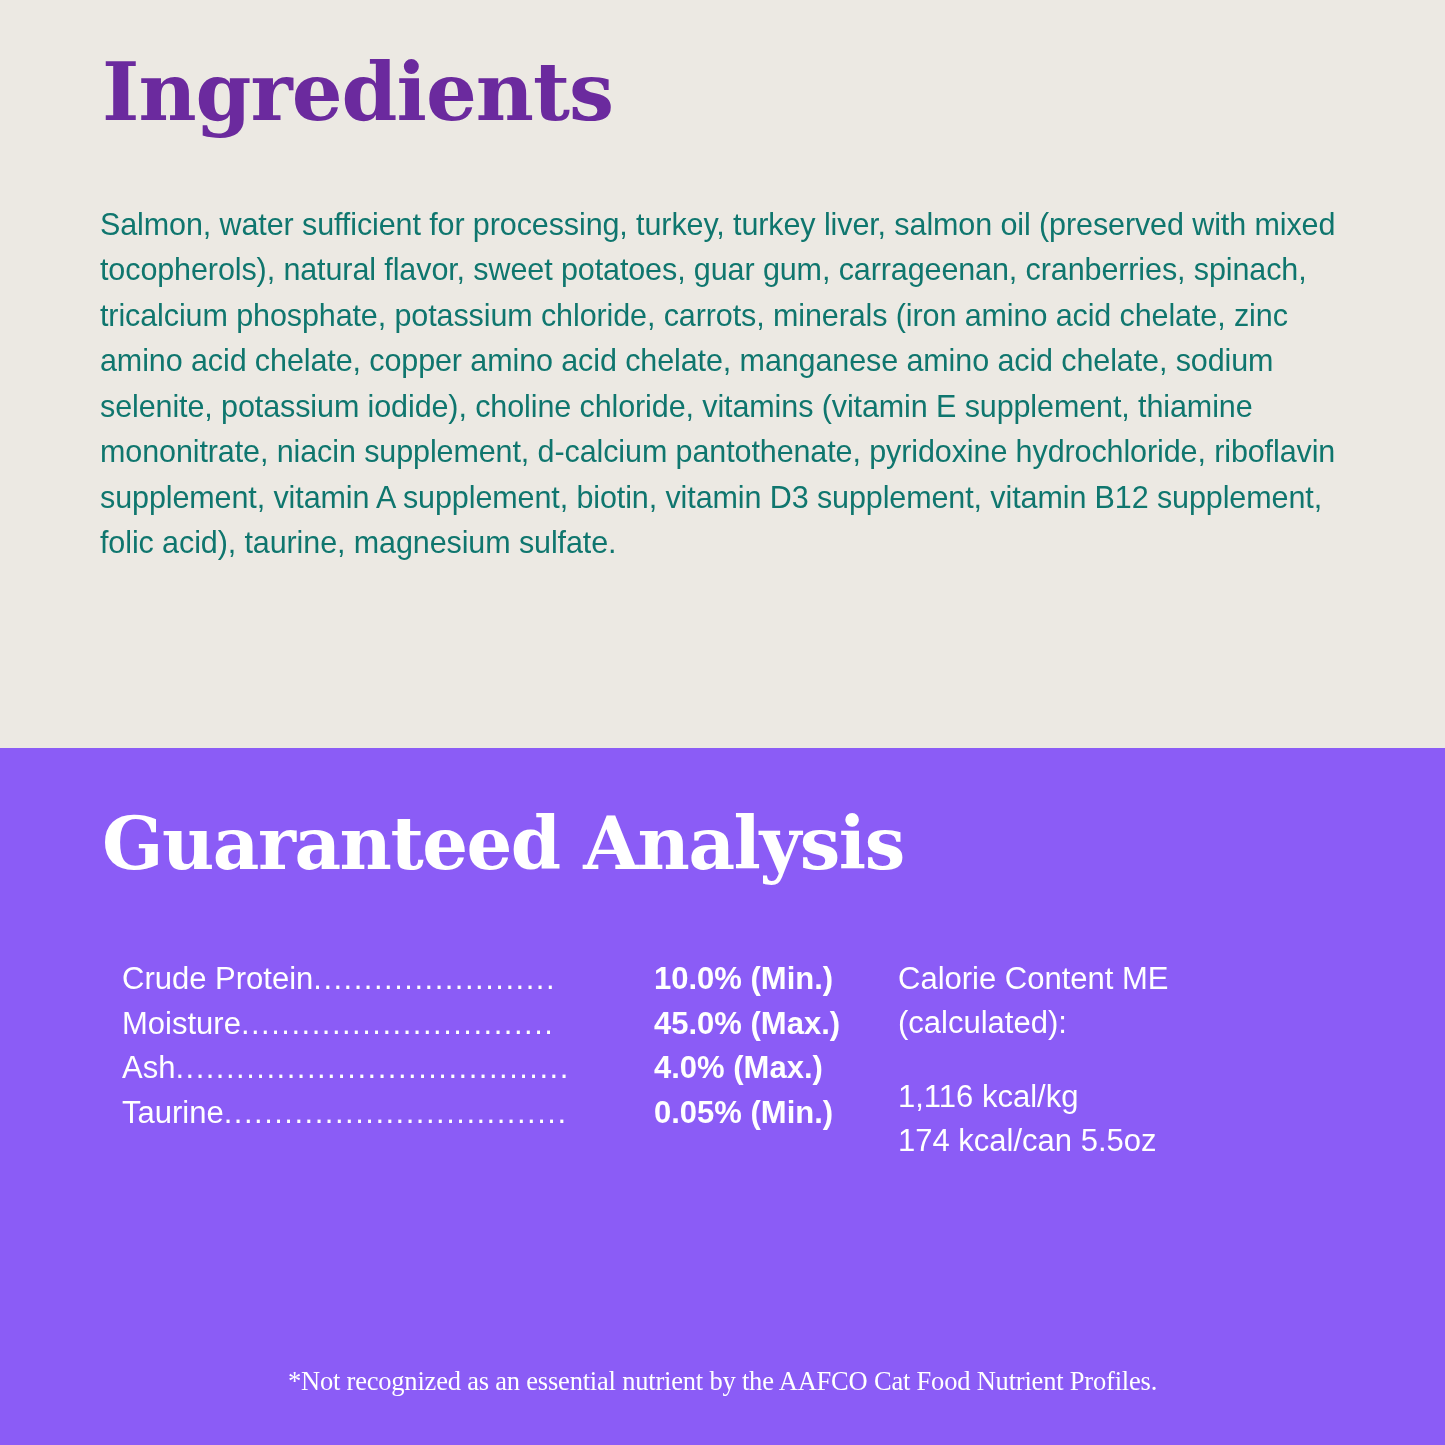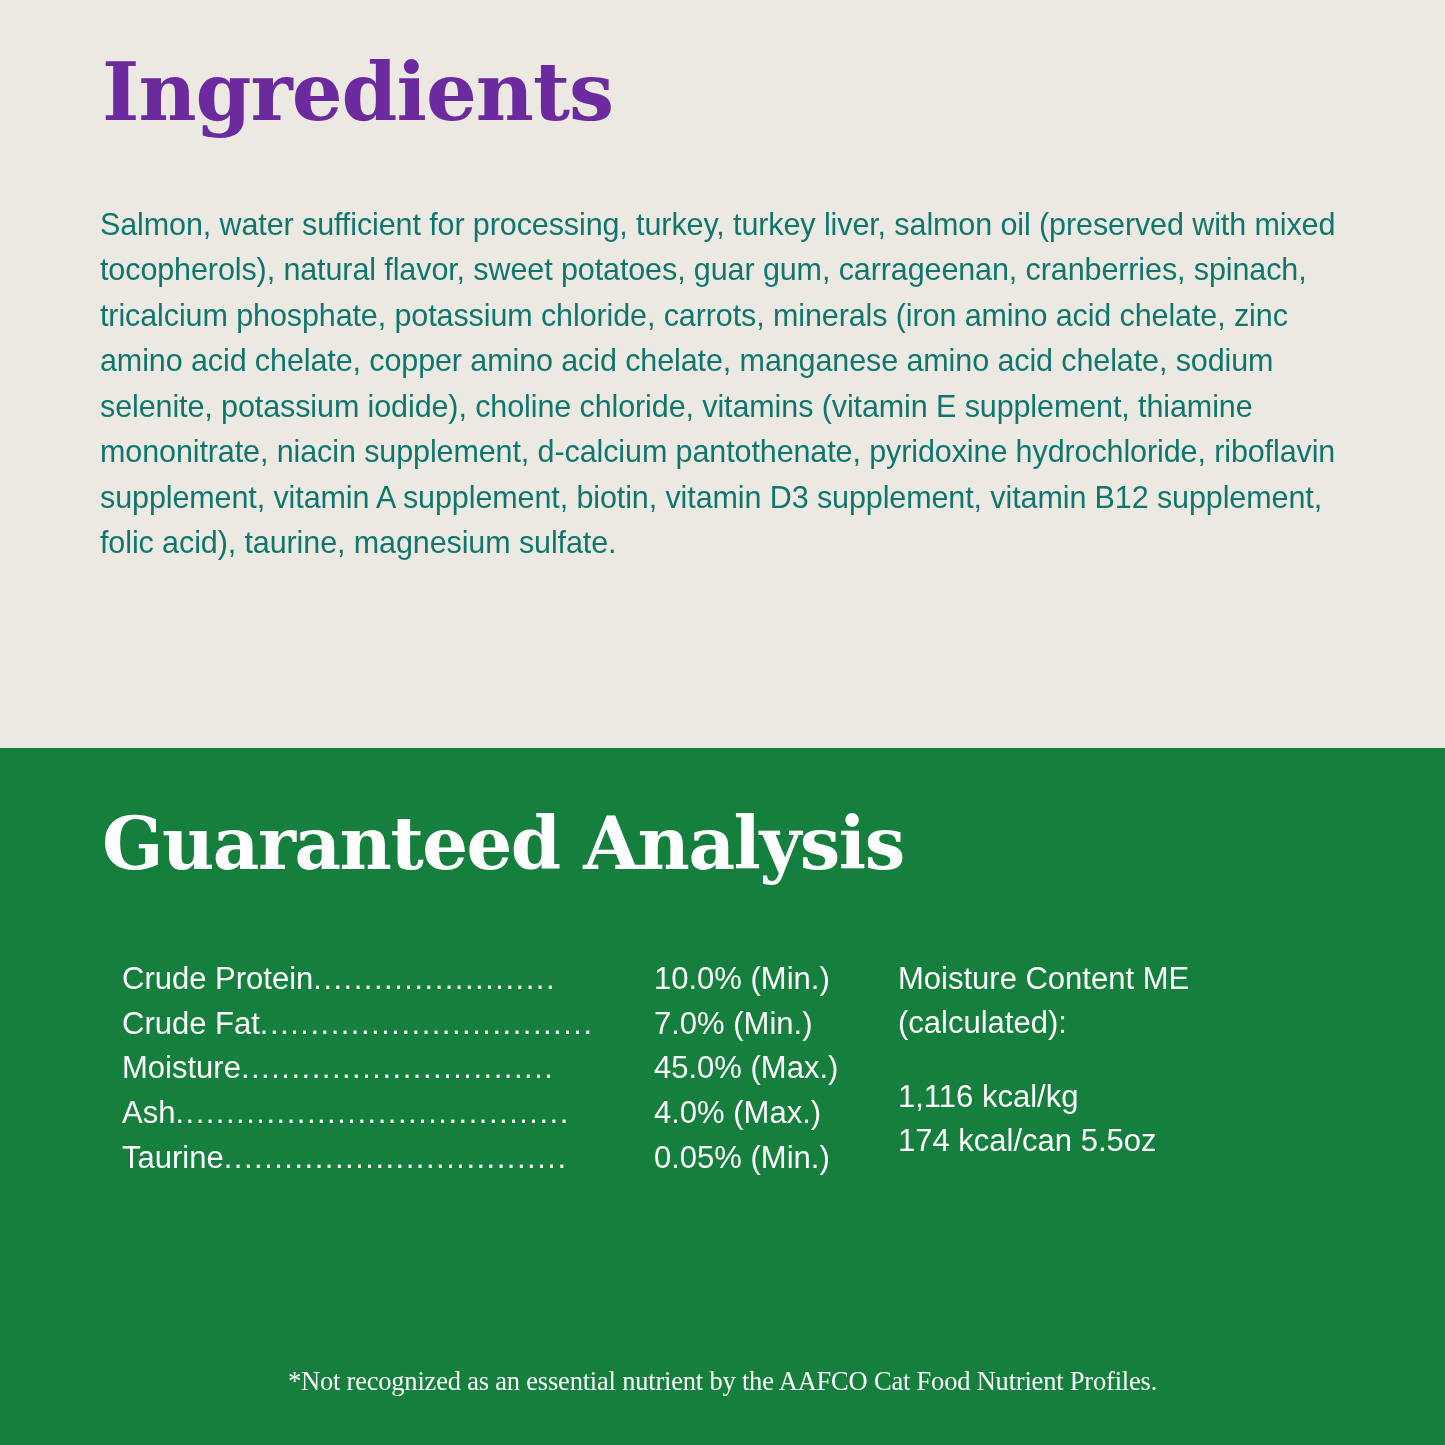--- a/index.html
+++ b/index.html
@@ -40,21 +40,21 @@
   .ingredients-body {
     color: #0f766e;
     font-size: 30.5px;
     line-height: 1.49;
     letter-spacing: -0.1px;
     max-width: 1250px;
   }
 
   
   .analysis-panel {
-    background: #15803d;
+    background: #8b5cf6;
     flex: 1 1 auto;
     padding: 56px 56px 0 100px;
     box-sizing: border-box;
     position: relative;
   }
   .analysis-title {
     color: #ffffff;
     font-family: "DejaVu Serif", serif;
     font-weight: bold;
     font-size: 72px;
@@ -87,21 +87,21 @@
     overflow: hidden;
     white-space: nowrap;
     letter-spacing: 1.5px;
     margin: 0 2px 0 0;
     color: #ffffff;
   }
   .nutrient-value {
     width: 240px;
     flex: 0 0 240px;
     text-align: left;
-    font-weight: normal;
+    font-weight: bold;
     padding-left: 12px;
     box-sizing: border-box;
   }
   .calorie-block {
     color: #ffffff;
     font-size: 31px;
     line-height: 1.42;
     padding-left: 16px;
     margin-top: 0px;
   }
@@ -136,25 +136,20 @@
     <div class="analysis-columns">
 
       <div class="analysis-table">
 
         <div class="analysis-row">
           <span class="nutrient-name">Crude  Protein</span>
           <span class="leader">........................</span>
           <span class="nutrient-value">10.0% (Min.)</span>
         </div>
 
-        <div class="analysis-row">
-          <span class="nutrient-name">Crude Fat</span>
-          <span class="leader">.................................</span>
-          <span class="nutrient-value">7.0% (Min.)</span>
-        </div>
 
 
         <div class="analysis-row">
           <span class="nutrient-name">Moisture</span>
           <span class="leader">...............................</span>
           <span class="nutrient-value">45.0% (Max.)</span>
         </div>
 
         <div class="analysis-row">
           <span class="nutrient-name">Ash</span>
@@ -164,21 +159,21 @@
 
         <div class="analysis-row">
           <span class="nutrient-name">Taurine</span>
           <span class="leader">..................................</span>
           <span class="nutrient-value">0.05% (Min.)</span>
         </div>
 
       </div>
 
       <div class="calorie-block">
-        <div>Moisture Content ME</div>
+        <div>Calorie Content ME</div>
         <div>(calculated):</div>
         <div class="cal-spacer"></div>
         <div>1,116 kcal/kg</div>
         <div>174 kcal/can 5.5oz</div>
       </div>
 
     </div>
 
     <div class="footnote">*Not recognized as an essential nutrient by the AAFCO Cat Food Nutrient Profiles.</div>
   </section>

